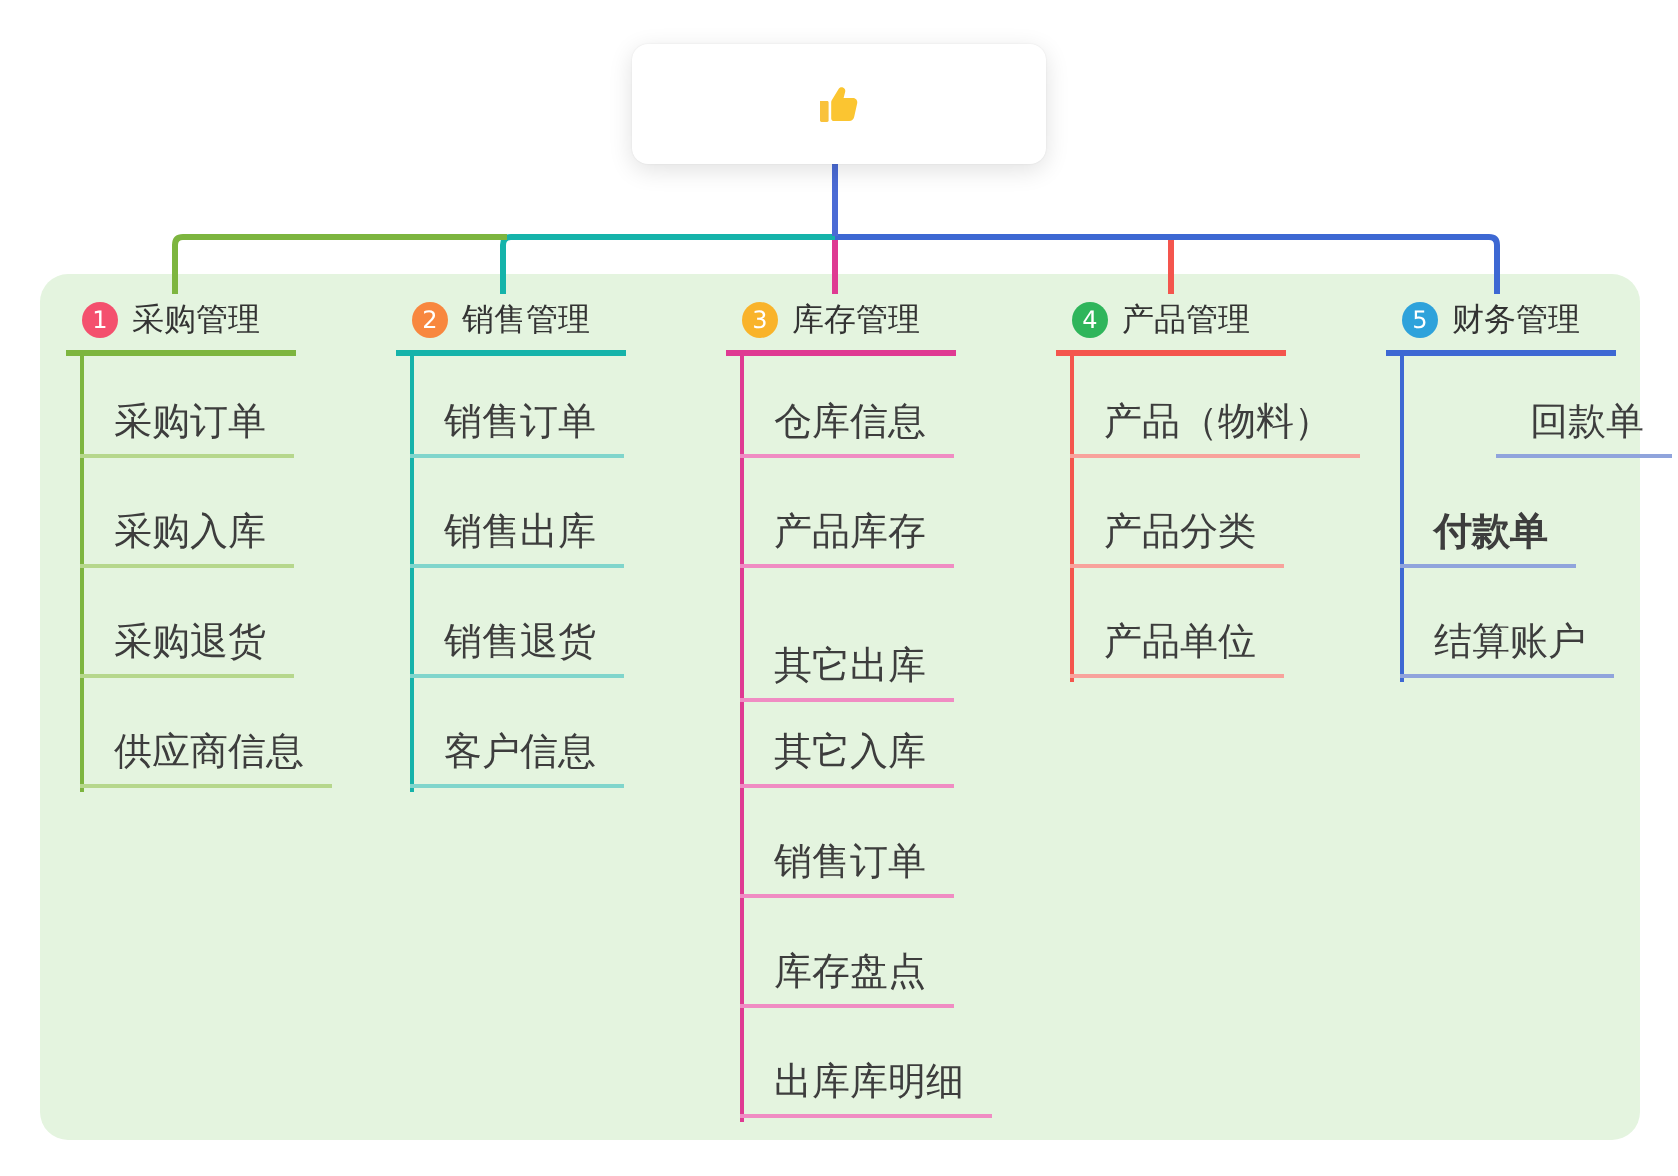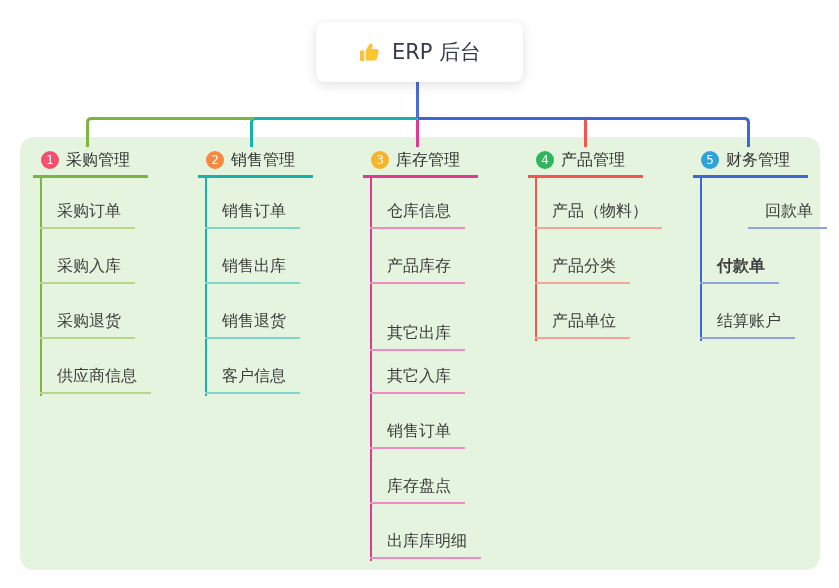--- a/index.html
+++ b/index.html
@@ -34,21 +34,21 @@
   }
   .badge{
     width:18px;height:18px;border-radius:50%;flex:0 0 18px;
     display:flex;align-items:center;justify-content:center;
     color:#ffffff;font-size:12px;line-height:18px;
   }
   .branch-header .btitle{line-height:24px;}
   .spine{position:absolute;width:2px;z-index:1;}
   .child{
     position:absolute;z-index:2;white-space:nowrap;cursor:pointer;
-    font-size:16px;line-height:20px;color:#3d3d3d;
+    font-size:19px;line-height:20px;color:#3d3d3d;
     padding:0 14px 6px 17px;border-bottom:2px solid #0f766e;
   }
 </style>
 </head>
 <body>
 
 <div class="panel"></div>
 
 <svg class="connectors" width="839" height="588">
   <path d="M417.5 118.5 H744.5 Q748.5 118.5 748.5 122.5 V147" stroke="#3d68d3"></path>
@@ -59,21 +59,20 @@
   <path d="M585.5 120 V147" stroke="#f4554d"></path>
 </svg>
 
 <div class="root-node">
   <span class="ticon">
     <svg viewBox="0 0 24 24" width="24" height="24">
       <path fill="#f9c23c" d="M2 10.5h3.6c.4 0 .7.3.7.7v9.1c0 .4-.3.7-.7.7H2.7a.7.7 0 0 1-.7-.7z"></path>
       <path fill="#fbc531" d="M7.6 20.2V11c0-.3.1-.5.2-.7l3.5-5.8c.3-.6.9-.9 1.5-.9 1.2 0 2.1 1.1 1.8 2.3L13.8 9h4.7c1.4 0 2.4 1.3 2.1 2.6l-1.5 6.8a2.6 2.6 0 0 1-2.5 2.1H8.9c-.7 0-1.3-.6-1.3-1.3z"></path>
     </svg>
   </span>
-  <span>ERP 后台</span>
 </div>
 
 <div id="branches">
     <div class="branch-header" style="left: 33px; top: 148px; border-bottom-color: rgb(125, 181, 63);">
       <span class="badge" style="background: rgb(244, 80, 110);">1</span>
       <span class="btitle">采购管理</span>
     </div>
     <div class="spine" style="left: 40px; top: 178px; height: 218px; background: rgb(125, 181, 63);"></div>
     <div class="child" style="left: 40px; top: 201px; border-bottom-color: rgb(182, 215, 140);">采购订单</div>
     <div class="child" style="left: 40px; top: 256px; border-bottom-color: rgb(182, 215, 140);">采购入库</div>

